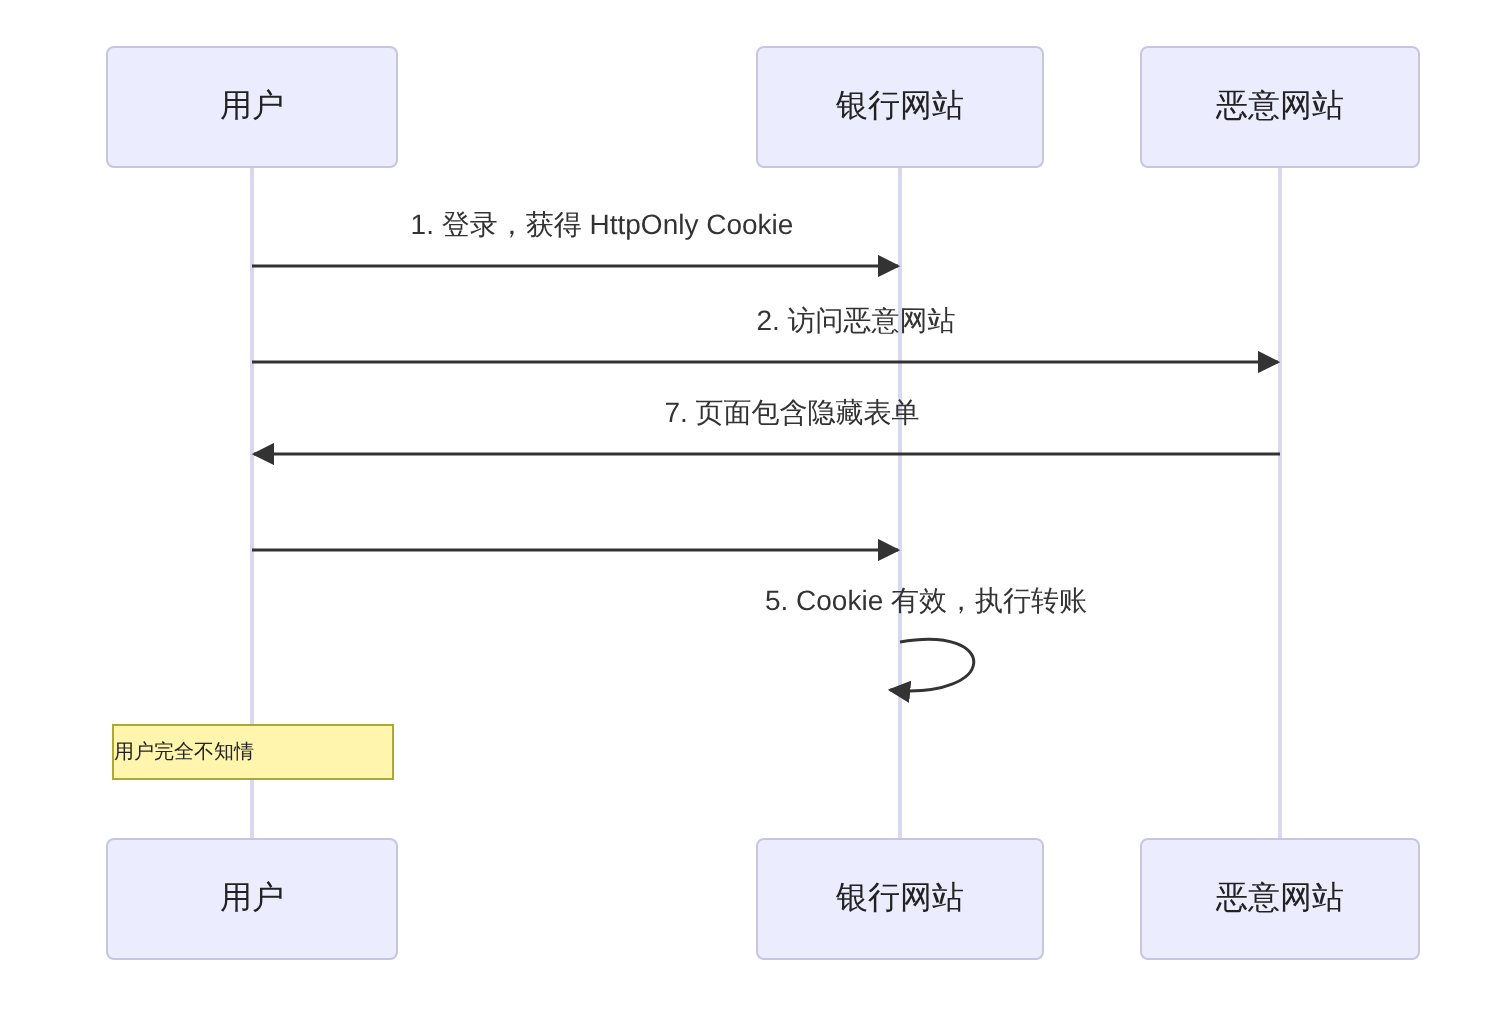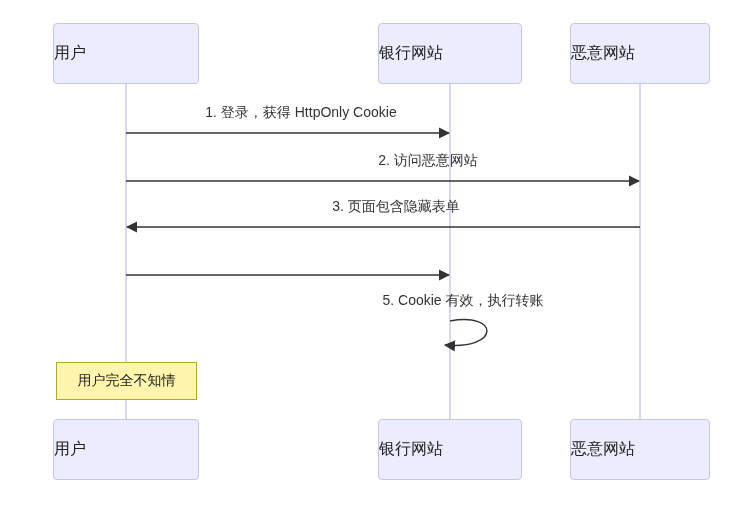--- a/index.html
+++ b/index.html
@@ -17,21 +17,21 @@
   }
   .actor-box {
     position: absolute;
     height: 61px;
     background: #ECECFF;
     border: 1px solid #c6c6e0;
     border-radius: 4px;
     box-sizing: border-box;
     display: flex;
     align-items: center;
-    justify-content: flex-start;
+    justify-content: center;
     font-size: 16px;
     color: #222222;
     z-index: 3;
   }
   .lifeline {
     position: absolute;
     top: 84px;
     width: 2px;
     height: 335px;
     background: #d8d8ee;
@@ -50,28 +50,27 @@
     position: absolute;
     left: 0;
     top: 0;
     z-index: 2;
   }
   .note-box {
     position: absolute;
     left: 56px;
     top: 362px;
     width: 141px;
-    height: 38px;
+    height: 28px;
     background: #fff5ad;
     border: 1px solid #aaaa33;
     box-sizing: border-box;
     display: flex;
     align-items: center;
-    justify-content: center;
-    font-size: 14px;
+    font-size: 10px;
     color: #222222;
     z-index: 4;
   }
 </style>
 </head>
 <body>
 
 <div class="canvas">
 
   <div class="lifeline" style="left:125px;"></div>
@@ -93,21 +92,21 @@
   </div>
   <div class="actor-box" style="left:378px; top:419px; width:144px;">
     <span>银行网站</span>
   </div>
   <div class="actor-box" style="left:570px; top:419px; width:140px;">
     <span>恶意网站</span>
   </div>
 
   <div class="msg-label" style="left:126px; top:104px; width:324px;">1. 登录，获得 HttpOnly Cookie</div>
   <div class="msg-label" style="left:126px; top:152px; width:514px;margin-left:32px;">2. 访问恶意网站</div>
-  <div class="msg-label" style="left:126px; top:198px; width:514px;">3. 页面包含隐藏表单</div>
+  <div class="msg-label" style="left:126px; top:198px; width:514px;">7. 页面包含隐藏表单</div>
   <div class="msg-label" style="left:330px; top:292px; width:240px;text-align:center;">5. Cookie 有效，执行转账</div>
 
   <svg class="arrow-layer" width="754" height="506">
     <defs>
       <marker id="arrowhead" viewBox="0 0 10 10" refX="9" refY="5" markerWidth="7.5" markerHeight="7.5" orient="auto-start-reverse">
         <path d="M0,0 L10,5 L0,10 z" fill="#333333"></path>
       </marker>
     </defs>
     <line x1="126" y1="133" x2="449" y2="133" stroke="#333333" stroke-width="1.5" marker-end="url(#arrowhead)"></line>
     <line x1="126" y1="181" x2="639" y2="181" stroke="#333333" stroke-width="1.5" marker-end="url(#arrowhead)"></line>

